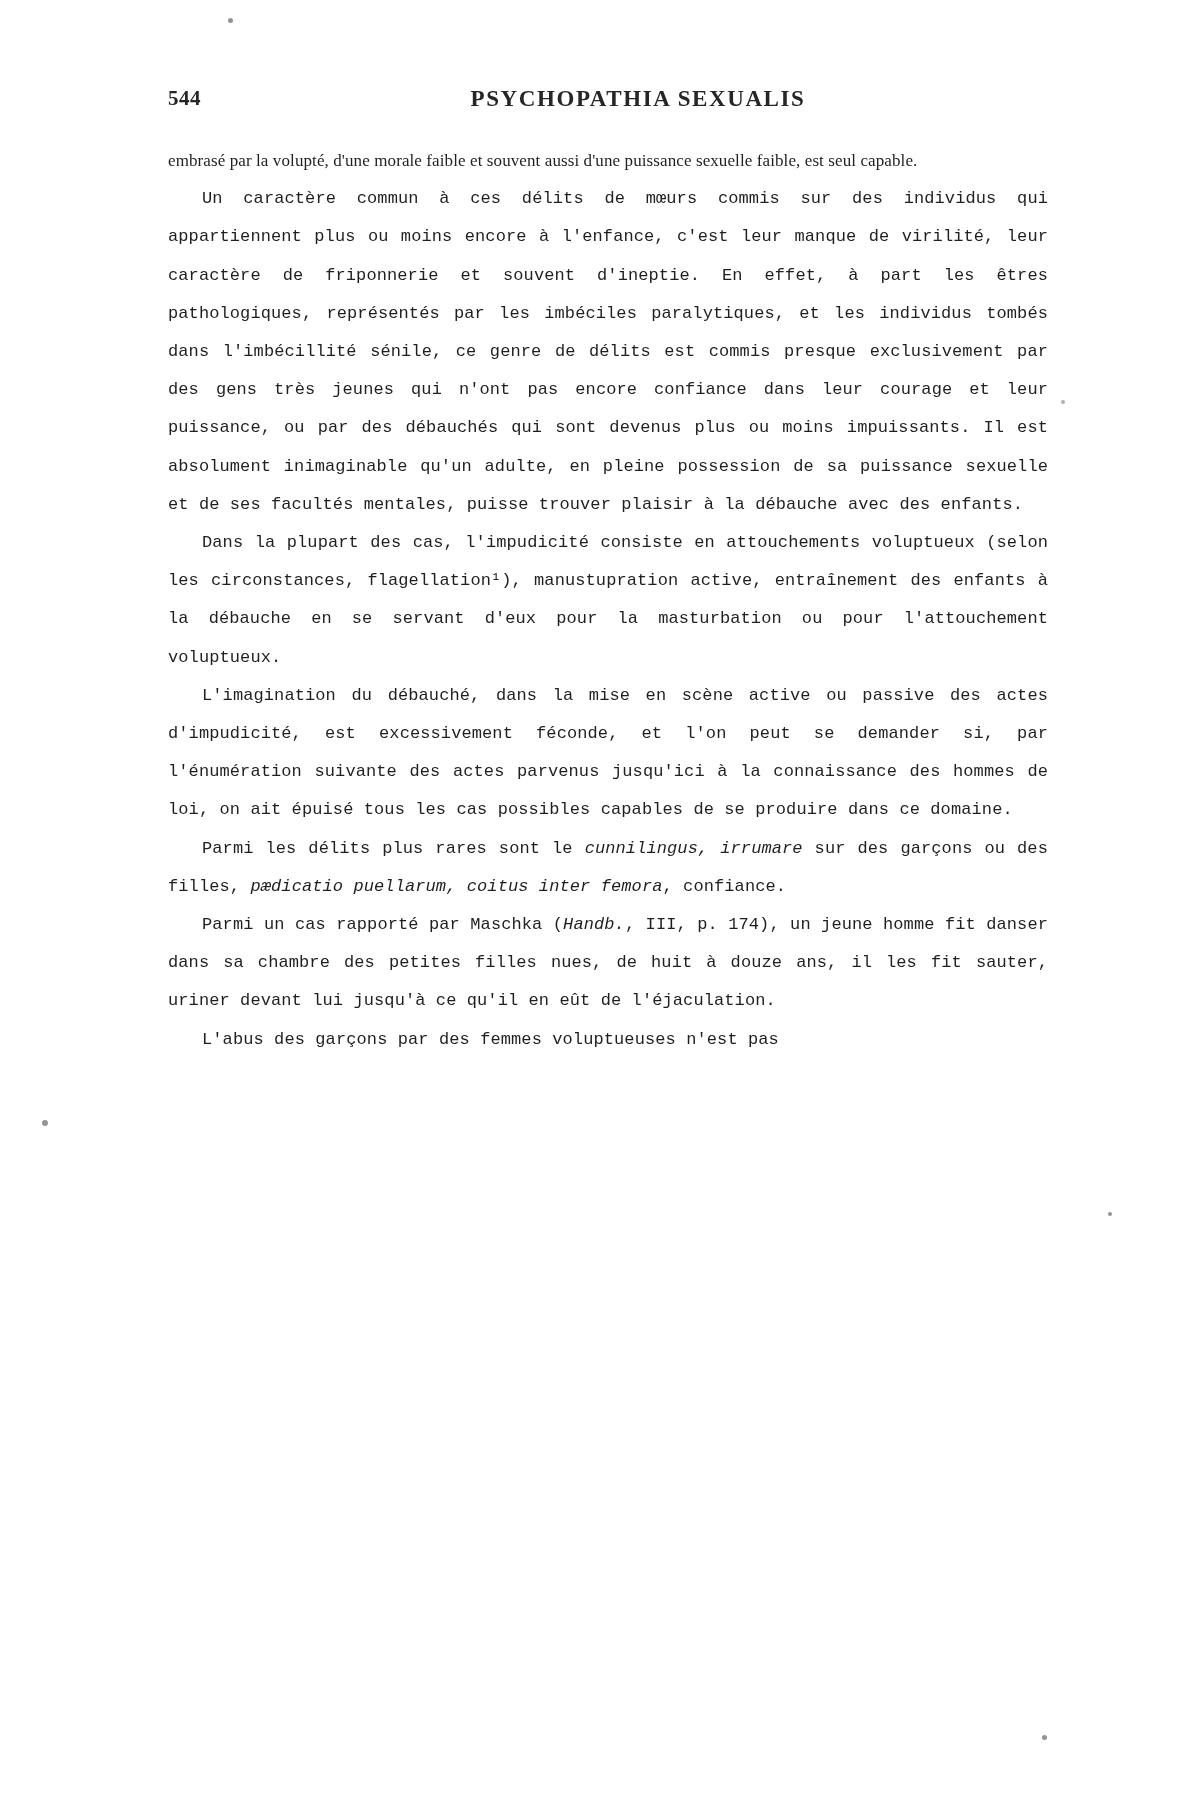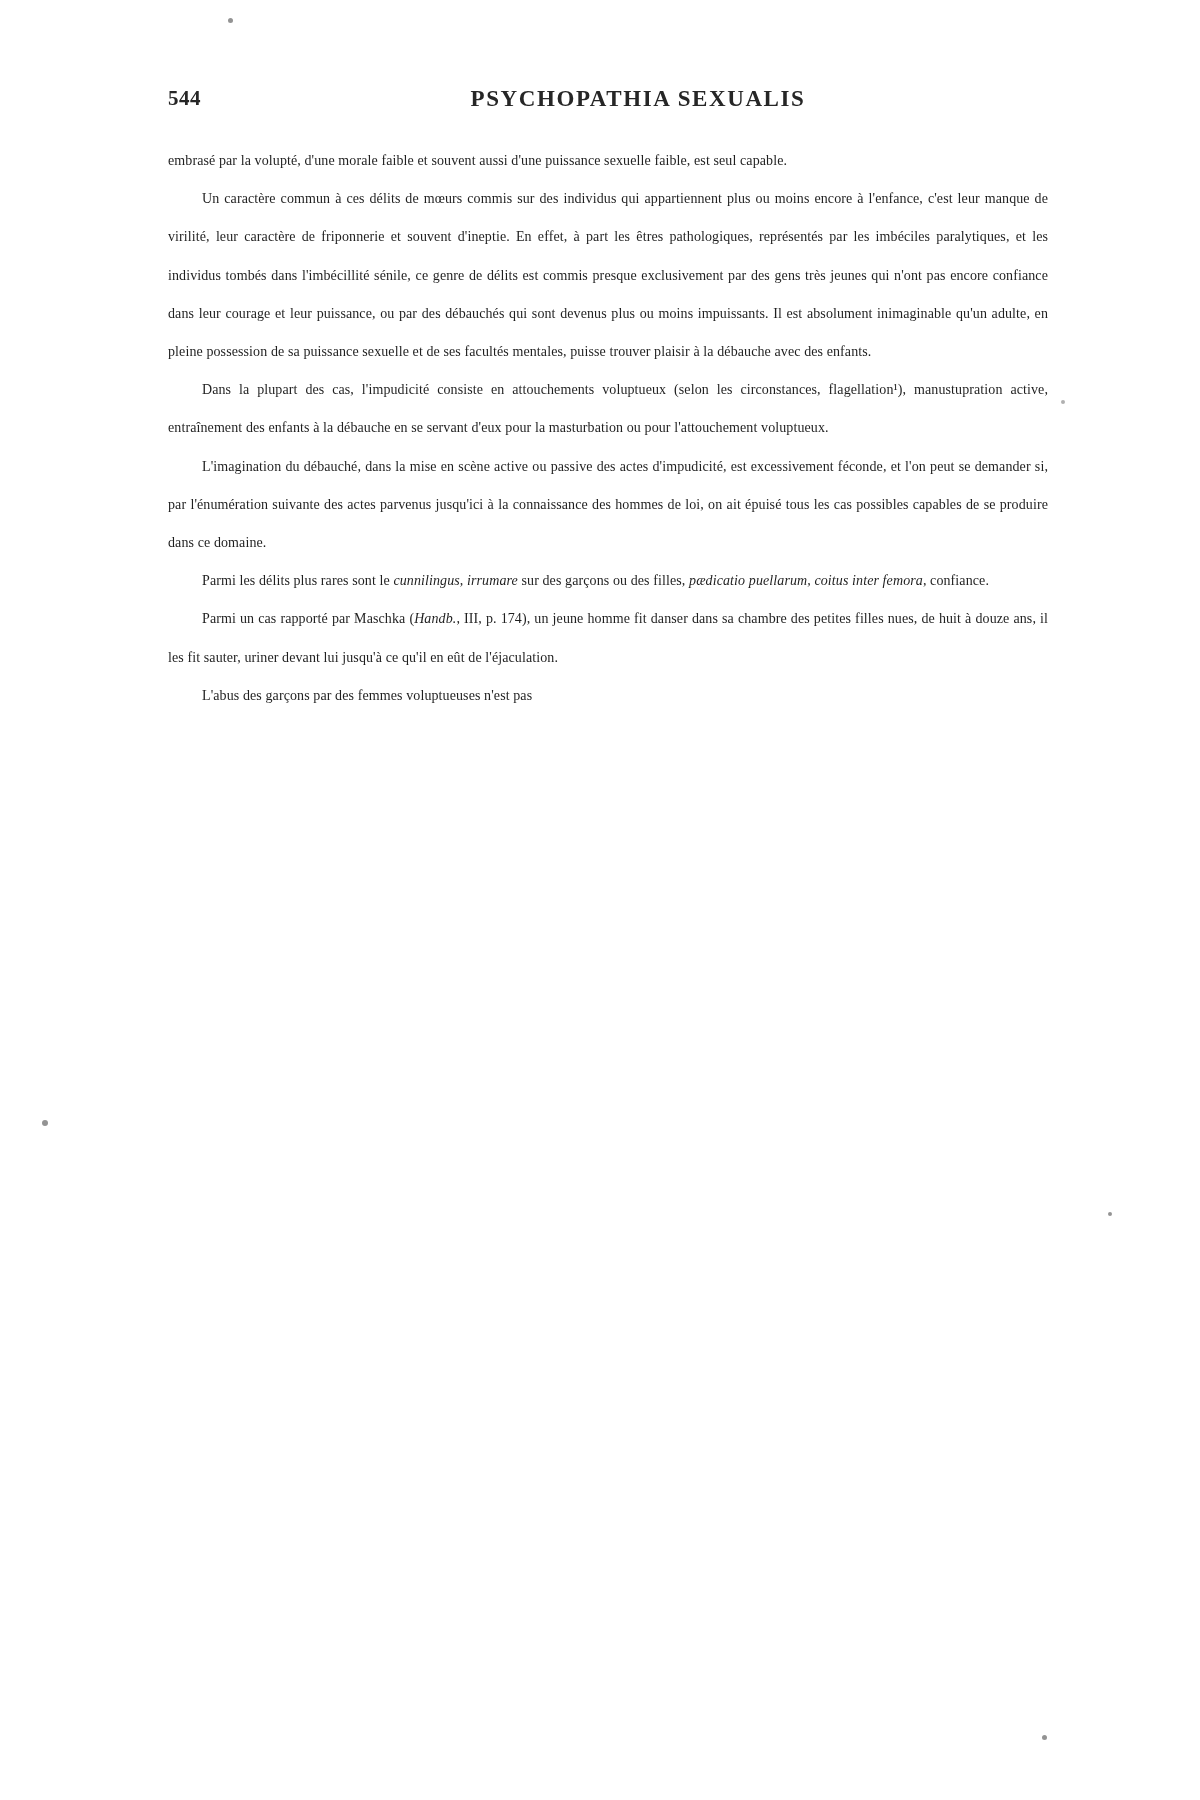--- a/index.html
+++ b/index.html
@@ -48,32 +48,33 @@
     right: 0;
     top: 0;
     text-align: center;
     font-size: 23px;
     font-weight: bold;
     letter-spacing: 1.6px;
     color: #262626;
     padding-left: 60px;
   }
   .body-text {
-    font-size: 14px;
+    font-size: 17px;
     line-height: 38.2px;
     text-align: justify;
     color: #1f1f1f;
     letter-spacing: 0.1px;
   }
   .body-text p {
     margin: 0;
     text-indent: 0;
   }
   .body-text p.indent {
     text-indent: 34px;
+    font-family: Liberation Mono, monospace;
   }
   .it {
     font-style: italic;
   }
   .footnote {
     margin-top: 44px;
     font-size: 16.5px;
     line-height: 26px;
     color: #262626;
     text-align: justify;

